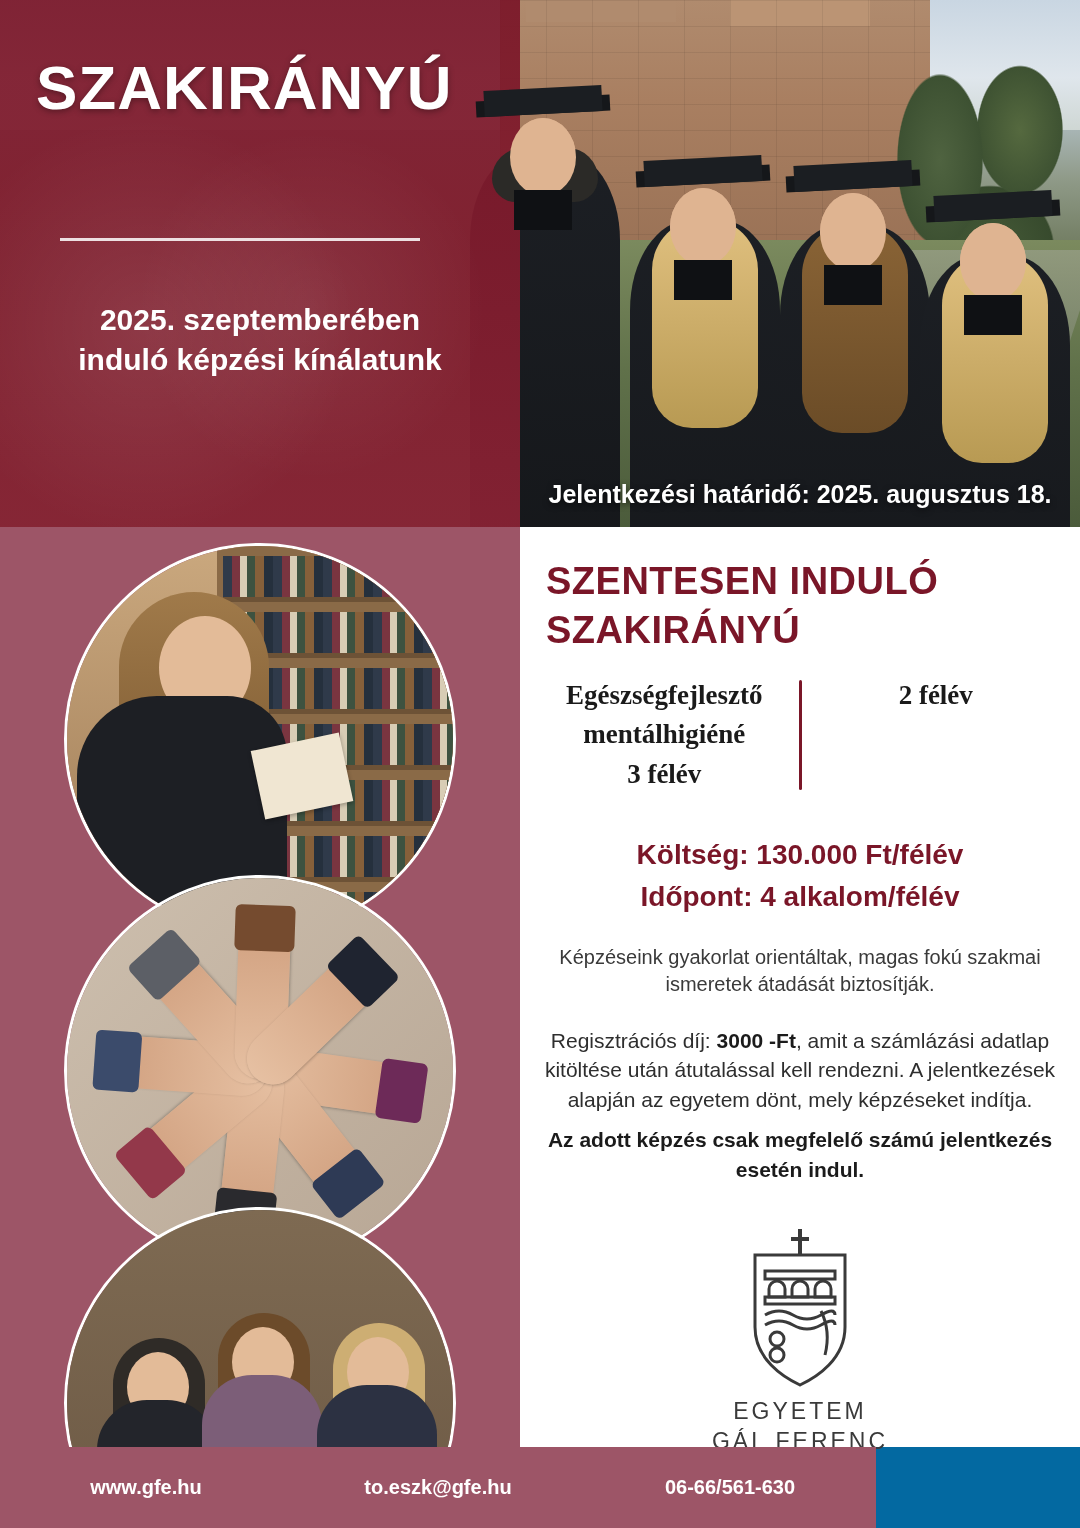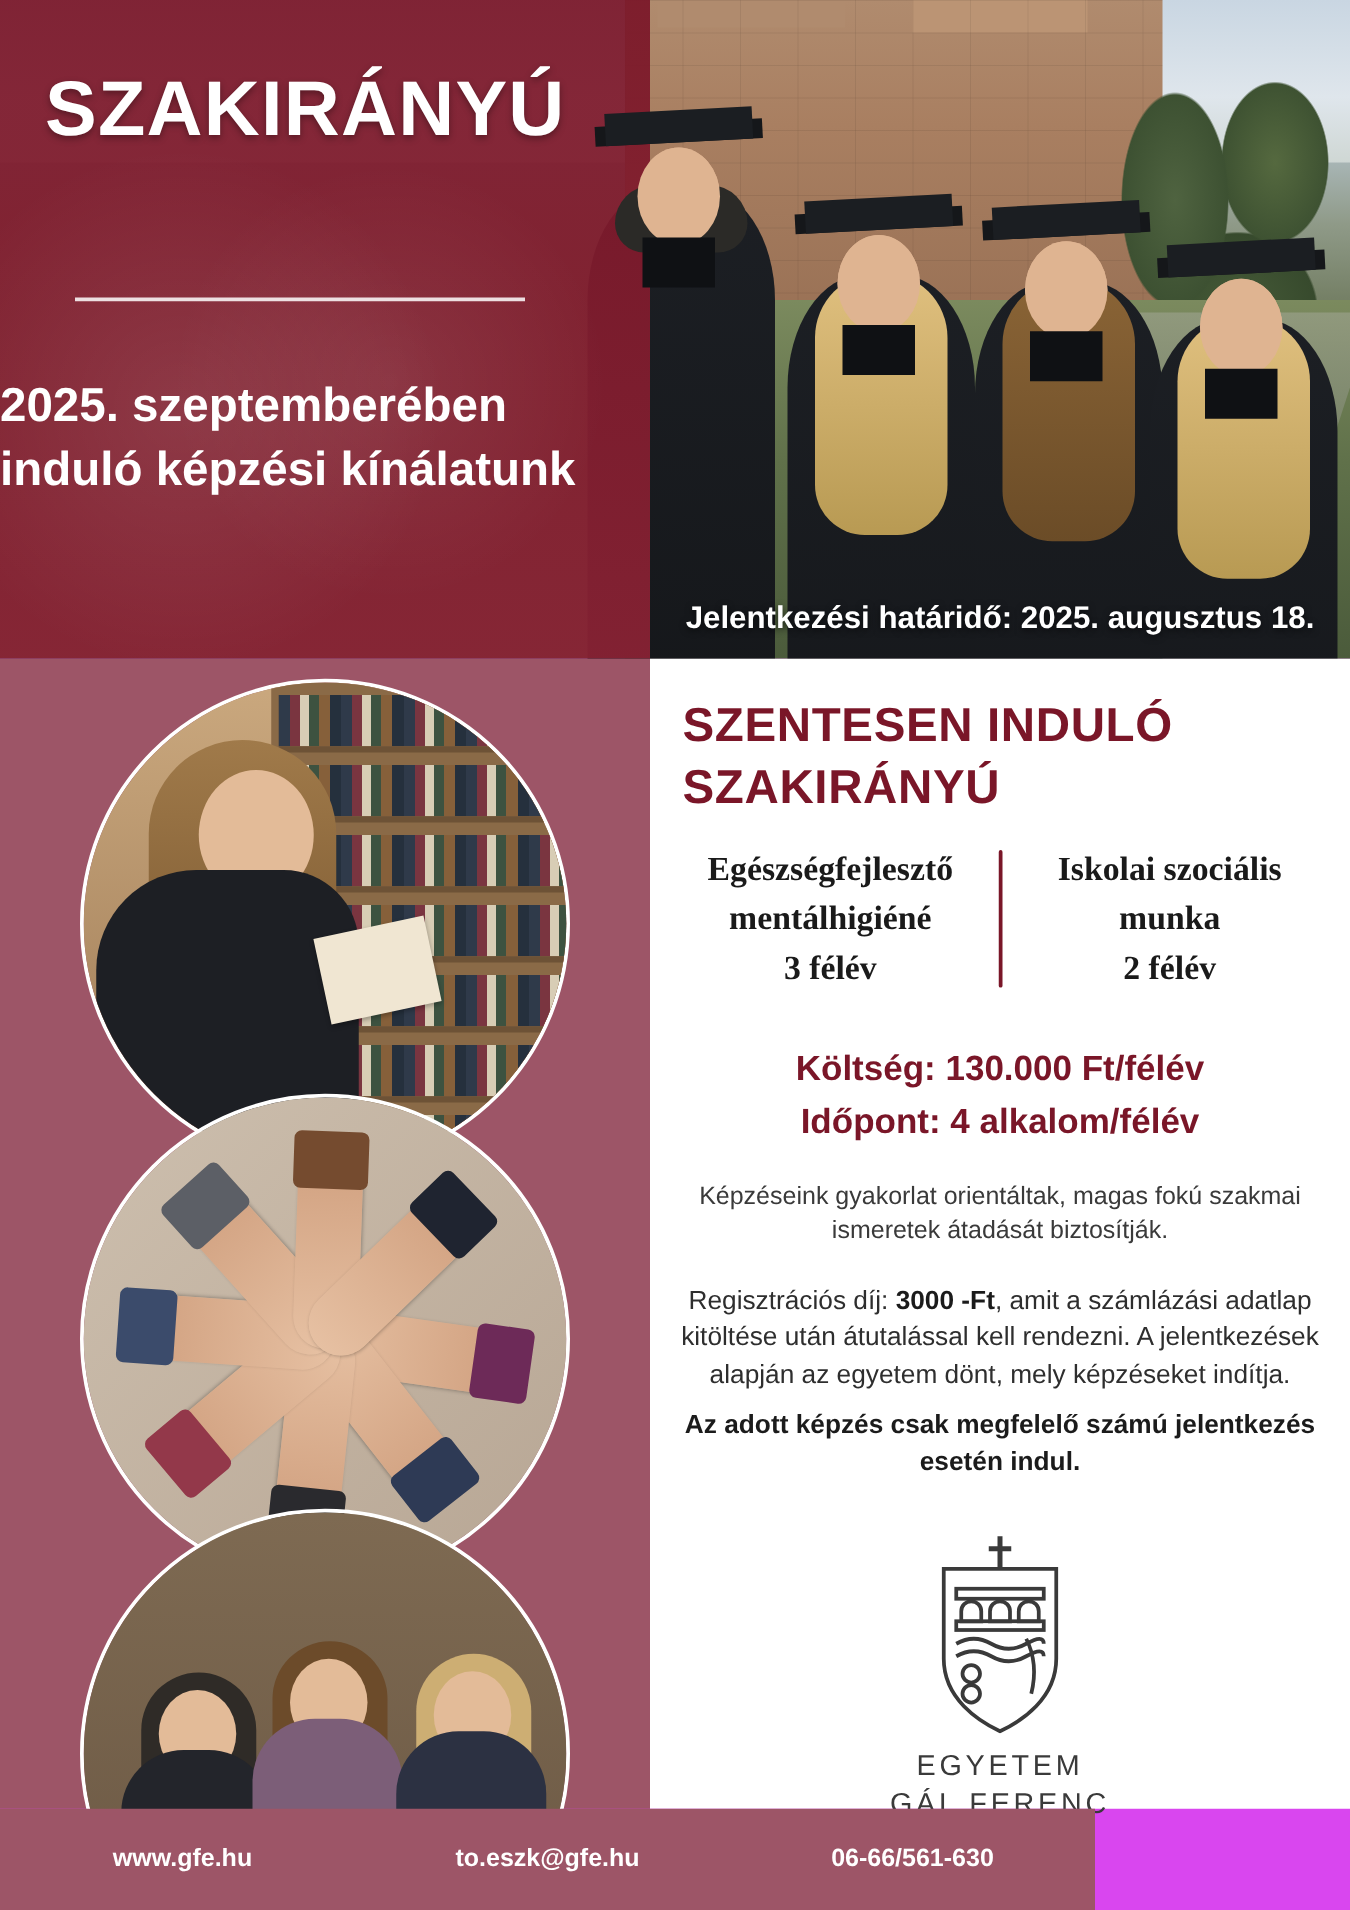--- a/index.html
+++ b/index.html
@@ -7,21 +7,21 @@
     width: 1080px;
     height: 1528px;
     background: #ffffff;
     font-family: "Liberation Sans", sans-serif;
     overflow: hidden;
   }
   .poster {
     position: relative;
     width: 1080px;
     height: 1528px;
-    background: #d946ef;
+    background: #0369a1;
     overflow: hidden;
   }
 
   
   .top-band {
     position: absolute;
     top: 0; left: 0;
     width: 1080px;
     height: 527px;
     overflow: hidden;
@@ -152,21 +152,22 @@
     text-shadow: 0 2px 6px rgba(0,0,0,.35);
     z-index: 5;
   }
   .rule {
     position:absolute; left:60px; top:238px; width:360px; height:3px;
     background: rgba(255,255,255,.85);
     z-index:5;
   }
   .sub-1 {
     position:absolute; left:0; top:300px; width:520px;
-    font-size: 38px; font-weight:700; color:#fff; line-height:1.33;
+    text-align:center;
+    font-size: 30px; font-weight:700; color:#fff; line-height:1.33;
     z-index:5;
   }
   .sub-2 {
     position:absolute; left:0; top:420px; width:520px;
     text-align:center;
     font-size: 30px; font-weight:700; color:#fff; line-height:1.33;
     z-index:5;
   }
   .deadline {
     position:absolute; left:520px; top:480px; width:560px;
@@ -469,21 +470,20 @@
 
     <div class="sec-title">SZENTESEN INDULÓ SZAKIRÁNYÚ</div>
 
     <div class="programs">
       <div class="prog">
         <div>Egészségfejlesztő mentálhigiéné</div>
         <div>3 félév</div>
       </div>
       <div class="prog-divider"></div>
       <div class="prog">
-        <div>Iskolai szociális munka</div>
         <div>2 félév</div>
       </div>
     </div>
 
     <div class="cost">
       <div>Költség: 130.000 Ft/félév</div>
       <div>Időpont: 4 alkalom/félév</div>
     </div>
 
     <div class="note">Képzéseink gyakorlat orientáltak, magas fokú szakmai ismeretek átadását biztosítják.</div>

